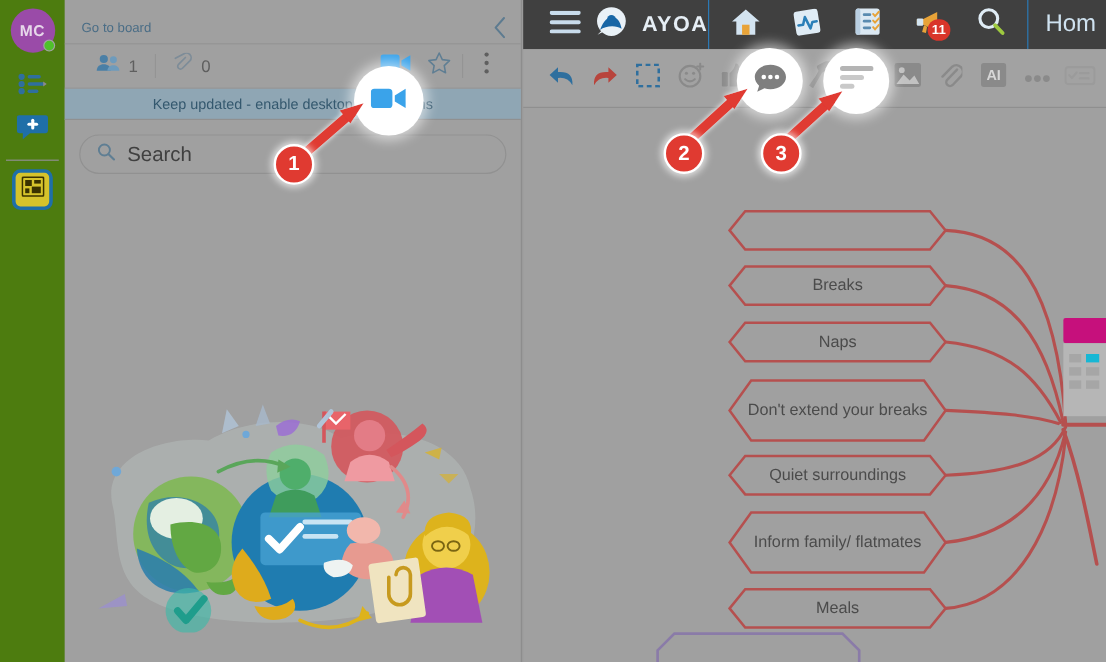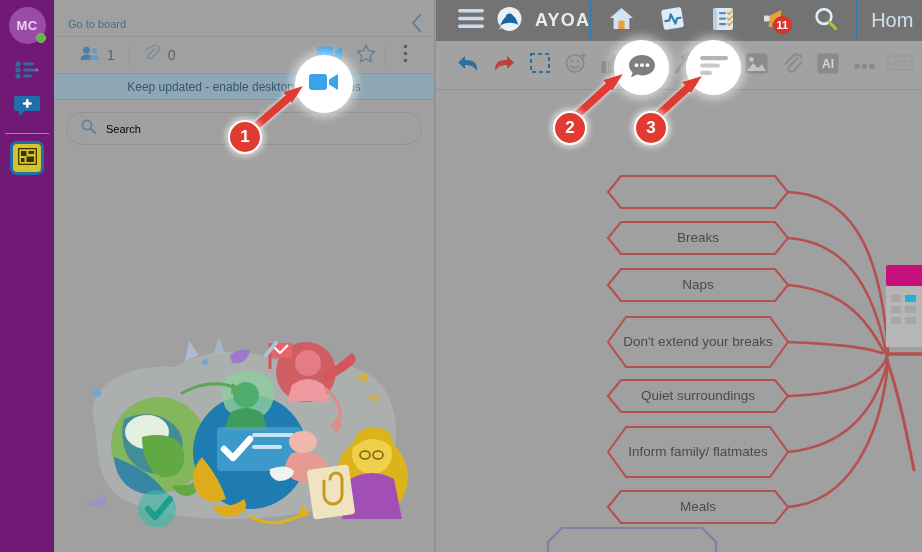--- a/index.html
+++ b/index.html
@@ -9,21 +9,21 @@
     overflow: hidden;
     background: #9a9a9a;
   }
   #root { position: relative; width: 922px; height: 552px; }
 
   
 
   
   .rail {
     position: absolute; left: 0; top: 0; width: 54px; height: 552px;
-    background: #701a75;
+    background: #4d7c0f;
     display: flex; flex-direction: column; align-items: center;
   }
   .avatar {
     position: relative; margin-top: 7px;
     width: 37px; height: 37px; border-radius: 50%;
     background: #9a4ba8;
     color: #e7d7ea; font-size: 13px; font-weight: bold;
     display: flex; align-items: center; justify-content: center;
     letter-spacing: .5px;
   }
@@ -71,27 +71,27 @@
     display: flex; align-items: center; justify-content: center;
     font-size: 12px; color: #34586e;
     border-bottom: 1px solid #909090;
   }
   .search-wrap { padding: 12px 12px 10px; }
   .search-box {
     height: 33px; border: 1px solid #919191; border-radius: 17px;
     display: flex; align-items: center; padding: 0 14px; gap: 10px;
     background: transparent;
   }
-  .search-text { font-size: 11px; color: #000000; }
+  .search-text { font-size: 17px; color: #404040; }
   .wb-body { position: relative; height: 340px; }
 
   
   .topbar {
     position: absolute; left: 436px; top: 0; width: 486px; height: 41px;
-    background: #737373;
+    background: #404040;
     display: flex; align-items: center;
   }
   .tb-group { display: flex; align-items: center; height: 41px; }
   .tb-left { padding-left: 22px; gap: 12px; }
   .tb-divider { width: 1px; height: 41px; background: #2b79b5; }
   .tb-icons { gap: 2px; padding: 0 6px; }
   .tb-btn {
     width: 49px; height: 41px;
     display: flex; align-items: center; justify-content: center;
     position: relative;

